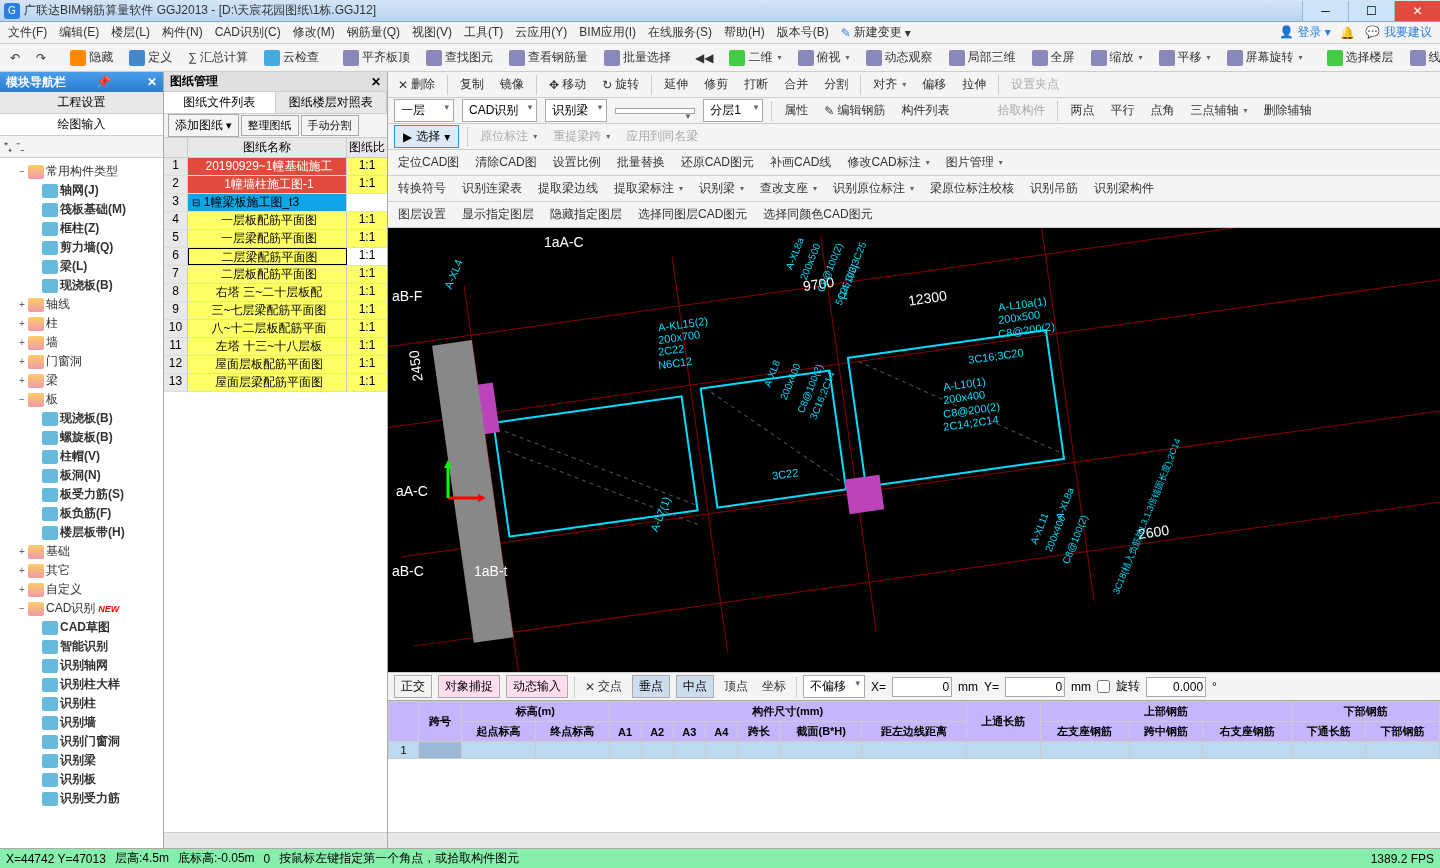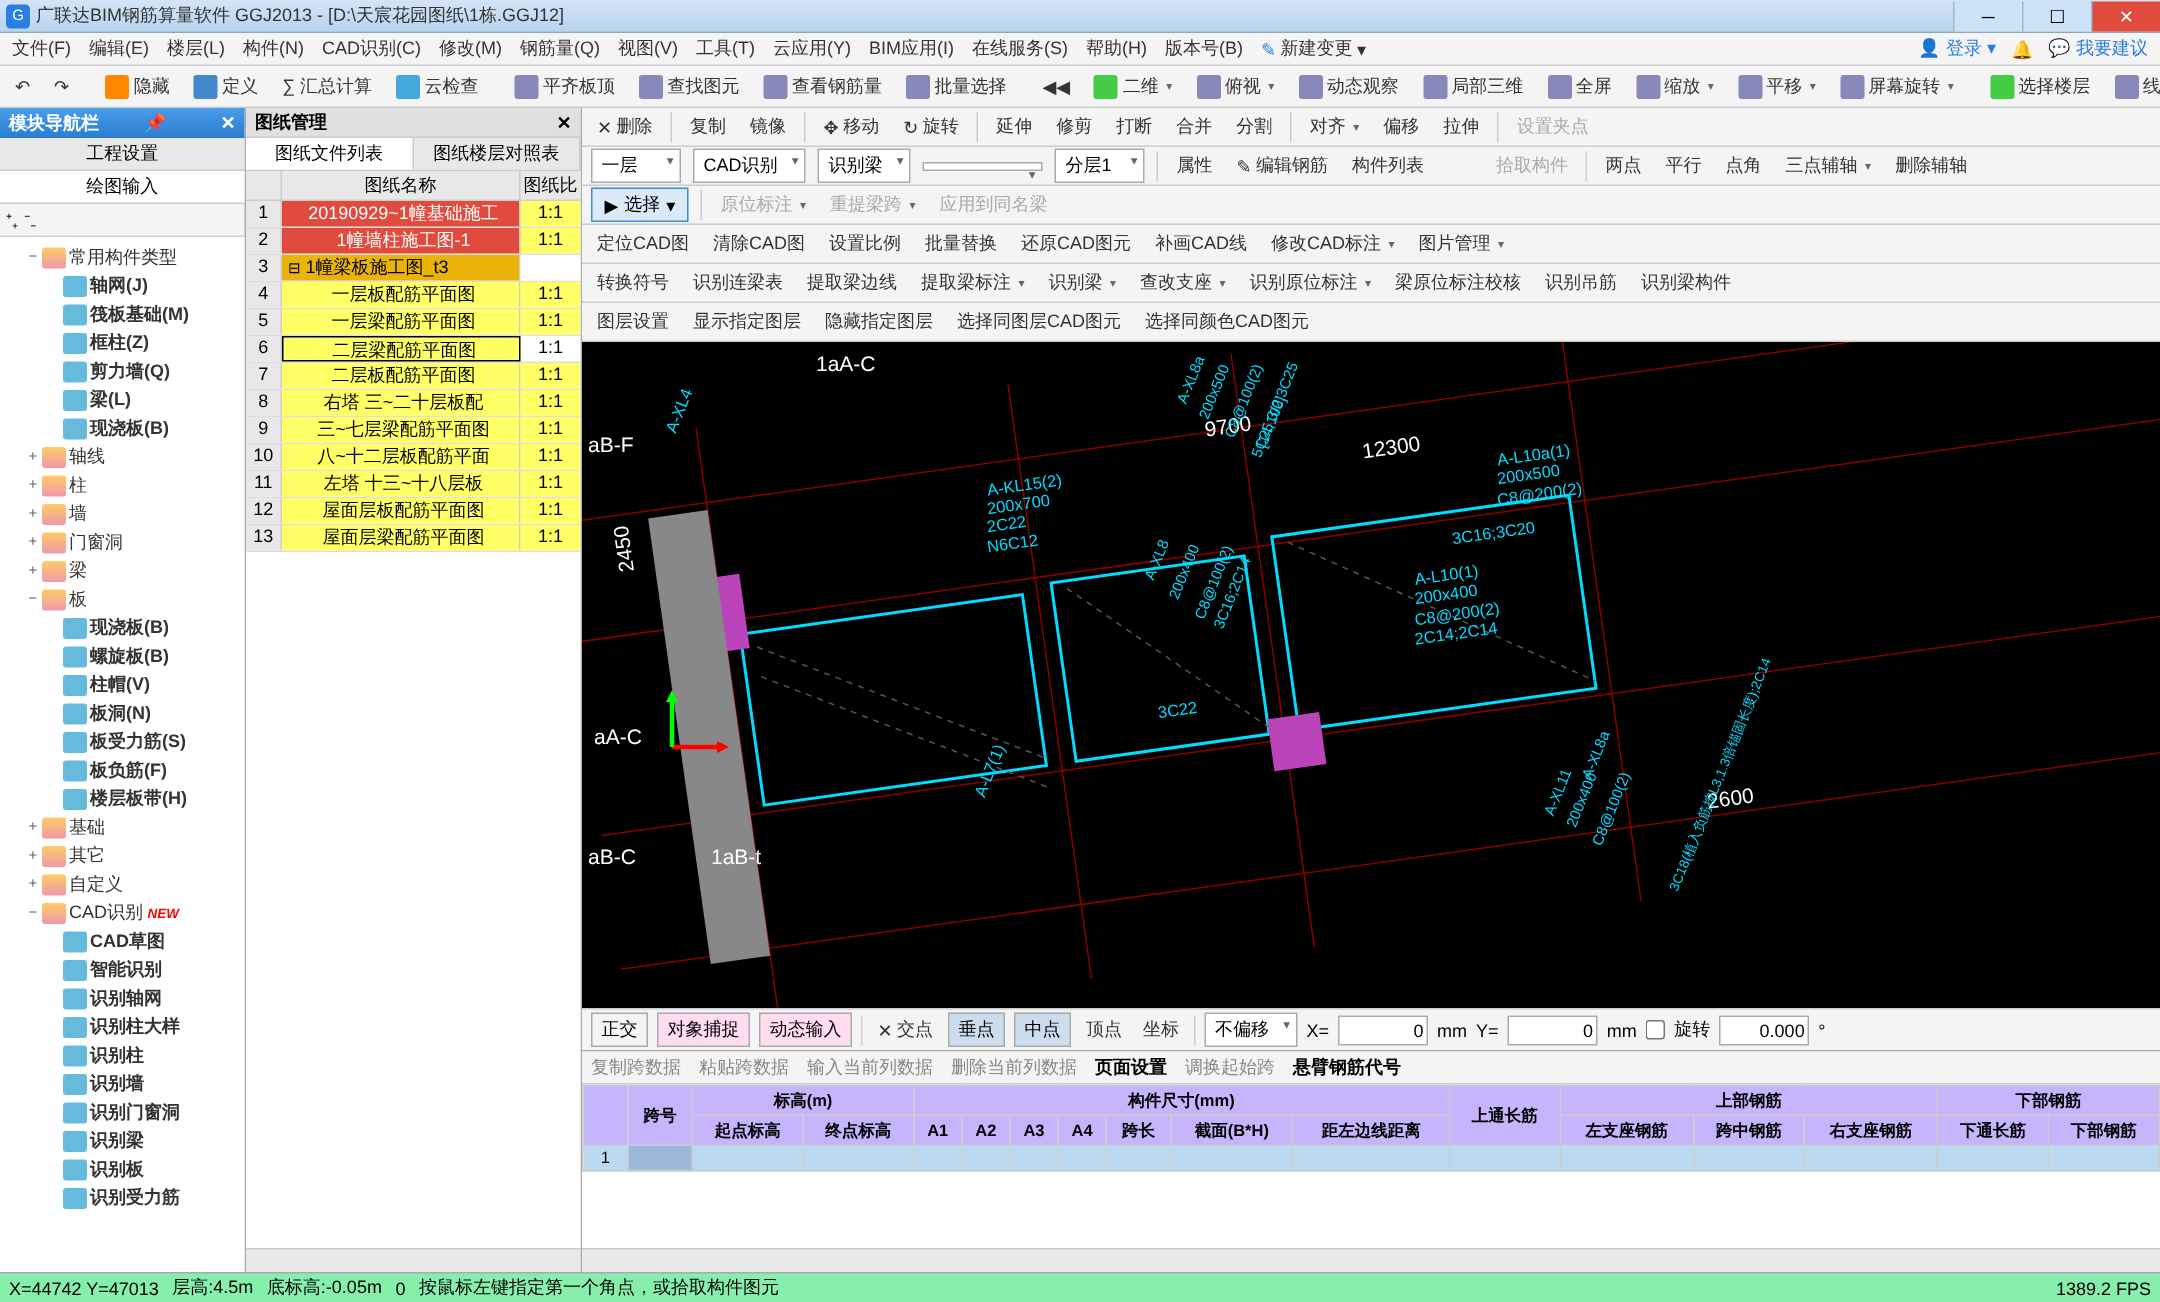--- a/index.html
+++ b/index.html
@@ -62,21 +62,21 @@
 .dt-header { display:flex;background:#e8e8e8;border-bottom:1px solid #ccc;height:20px;}
 .dt-header .col-num { width:24px;border-right:1px solid #ccc;}
 .dt-header .col-name { flex:1;text-align:center;border-right:1px solid #ccc;display:flex;align-items:center;justify-content:center;}
 .dt-header .col-ratio { width:40px;text-align:center;display:flex;align-items:center;justify-content:center;}
 .dt-row { display:flex;height:18px;border-bottom:1px solid #ddd;}
 .dt-row .col-num { width:24px;text-align:center;border-right:1px solid #ccc;background:#e8e8e8;}
 .dt-row .col-name { flex:1;padding-left:4px;border-right:1px solid #ccc;overflow:hidden;}
 .dt-row .col-ratio { width:40px;text-align:center;}
 .dt-row.red .col-name { background:#e04b3e;color:#fff;}
 .dt-row.red .col-ratio { background:#ffff66;}
-.dt-row.white .col-name { background:#eab308;}
+.dt-row.white .col-name { background:#0ea5e9;}
 .dt-row.white .col-ratio { background:#fff;}
 .dt-row.yellow .col-name { background:#ffff66;}
 .dt-row.yellow .col-ratio { background:#ffff66;}
 .dt-row.selected .col-name { background:#ffff66; border:1px solid #000;}
 
 
 .content { flex:1; display:flex;flex-direction:column; background:#f4f4f4;}
 .content-toolbar { height:26px;display:flex;align-items:center;padding:0 6px;gap:8px;border-bottom:1px solid #ccc;flex-wrap:nowrap;overflow:hidden;}
 .dropdown-box { border:1px solid #aaa;background:#fff;padding:2px 18px 2px 6px;position:relative;min-width:60px;}
 .dropdown-box::after { content:"▾";position:absolute;right:4px;color:#666;font-size:9px;}
@@ -418,20 +418,25 @@
 
   <div class="drawing-mgmt">
     <div class="dm-header">
       <span>图纸管理</span>
       <span class="close-x">✕</span>
     </div>
     <div class="dm-tabs">
       <div class="dm-tab active">图纸文件列表</div>
       <div class="dm-tab">图纸楼层对照表</div>
     </div>
+    <div class="dm-toolbar">
+      <button><span>添加图纸</span> ▾</button>
+      <button>整理图纸</button>
+      <button>手动分割</button>
+    </div>
     <div class="drawing-table">
       <div class="dt-header">
         <div class="col-num"></div>
         <div class="col-name">图纸名称</div>
         <div class="col-ratio">图纸比</div>
       </div>
       <div id="dt-rows">
           <div class="dt-row red">
             <div class="col-num">1</div>
             <div class="col-name" style="text-align: center;">20190929~1幢基础施工</div>
@@ -791,29 +796,20 @@
       <span>Y=</span>
       <input class="coord-input" value="0" style="">
       <span>mm</span>
       <input type="checkbox" style="">
       <span>旋转</span>
       <input class="coord-input" value="0.000" style="">
       <span>°</span>
     </div>
 
     <div class="data-panel">
-      <div class="data-tabs">
-        <span class="data-tab">复制跨数据</span>
-        <span class="data-tab">粘贴跨数据</span>
-        <span class="data-tab">输入当前列数据</span>
-        <span class="data-tab">删除当前列数据</span>
-        <span class="data-tab active">页面设置</span>
-        <span class="data-tab">调换起始跨</span>
-        <span class="data-tab active">悬臂钢筋代号</span>
-      </div>
       <div class="data-table">
         <table>
           <tbody>
               <tr>
             <th rowspan="2"></th>
             <th rowspan="2">跨号</th>
             <th colspan="2">标高(m)</th>
             <th colspan="7">构件尺寸(mm)</th>
             <th rowspan="2">上通长筋</th>
             <th colspan="3">上部钢筋</th>

